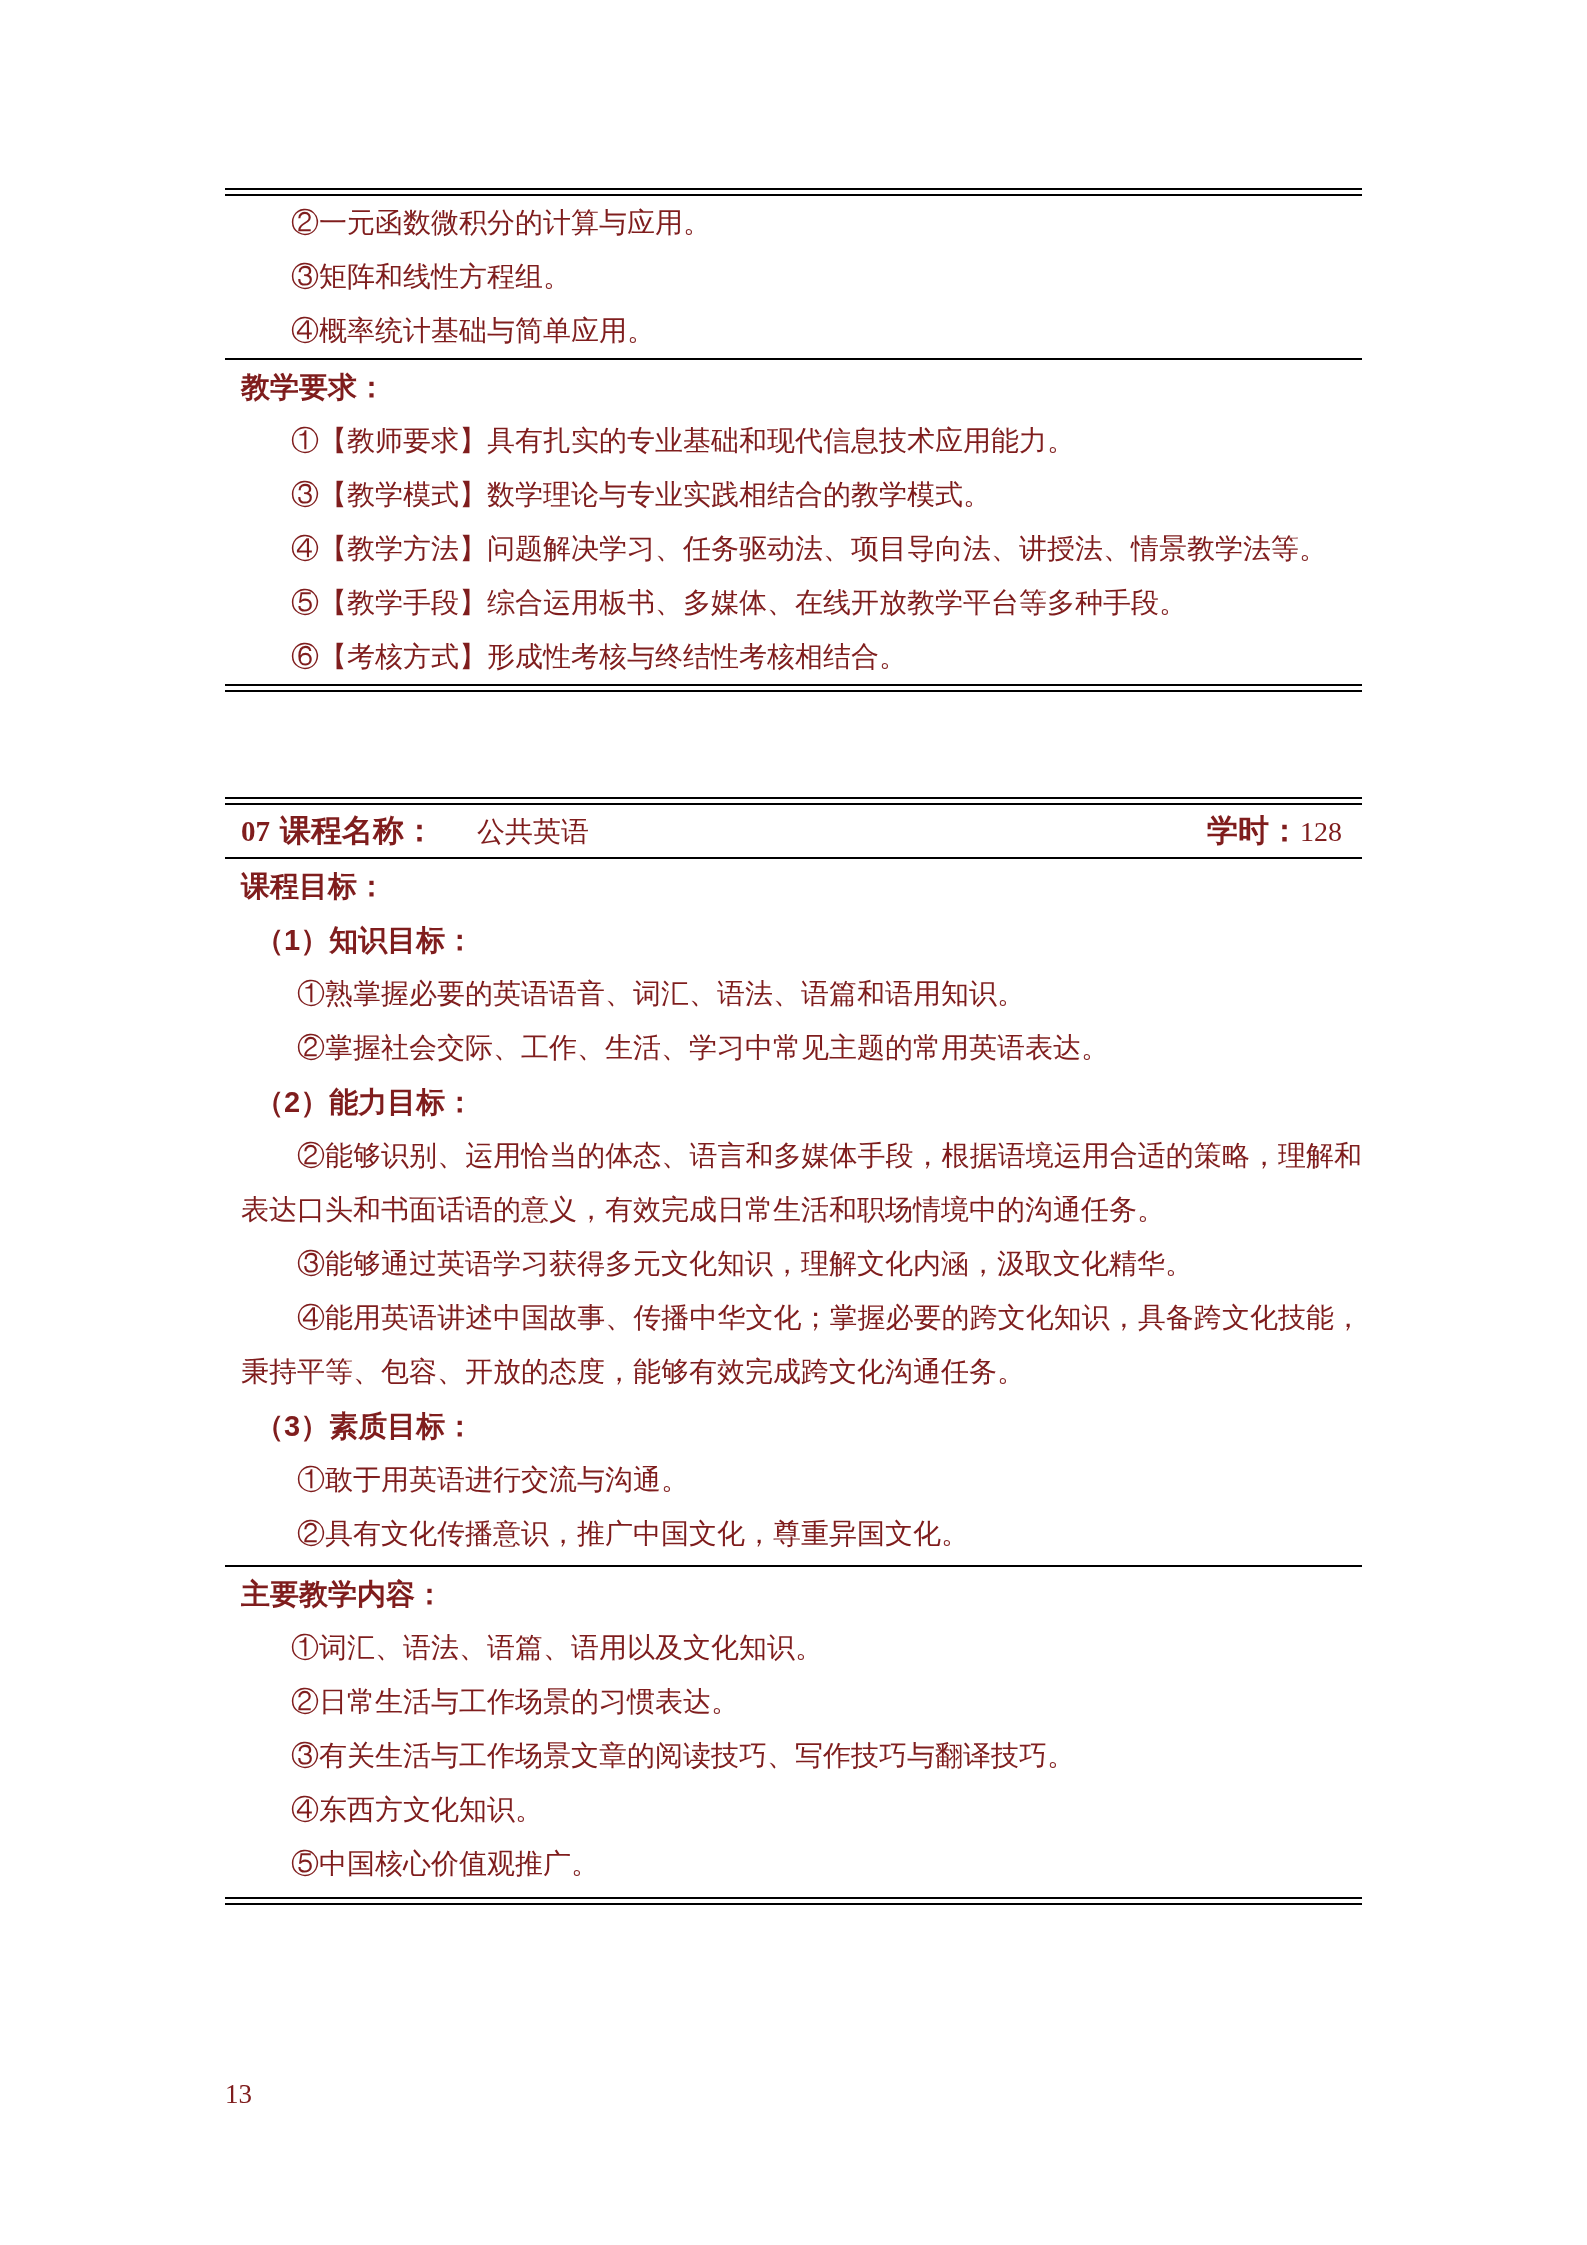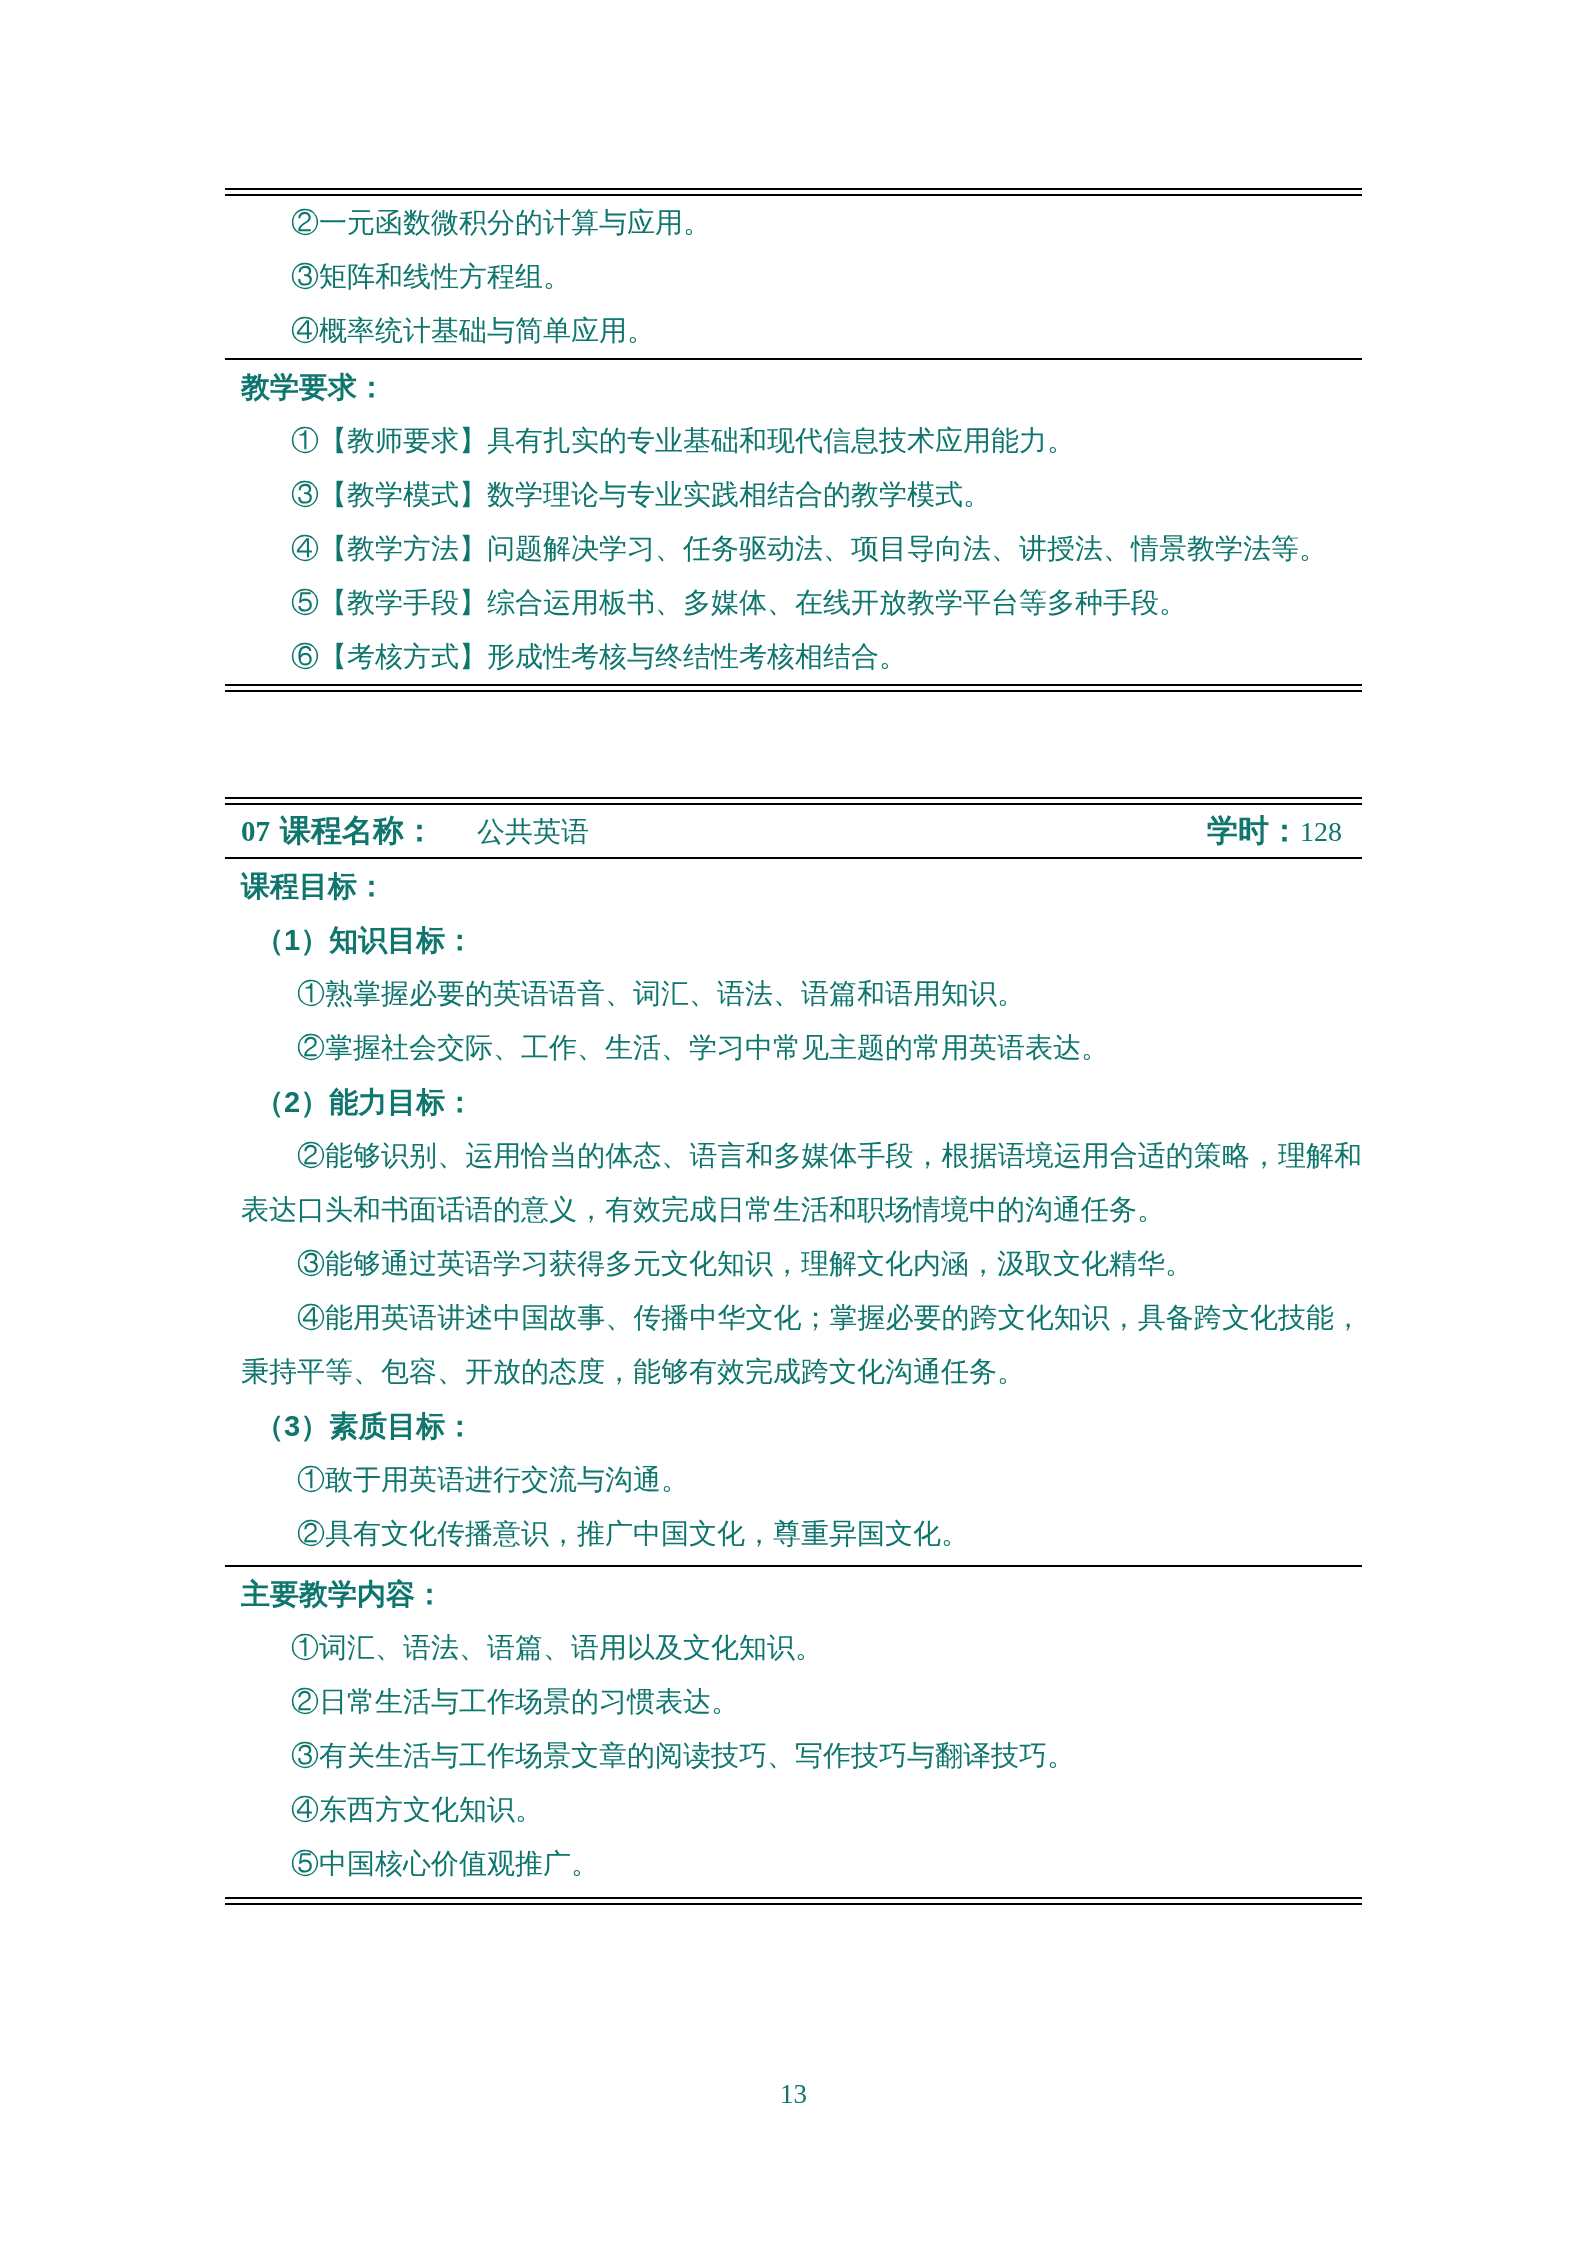--- a/index.html
+++ b/index.html
@@ -6,21 +6,21 @@
     margin: 0;
     padding: 0;
     background: #e8e8e8;
   }
   .page {
     position: relative;
     width: 1587px;
     height: 2245px;
     background: #ffffff;
     font-family: "Liberation Serif", "DejaVu Serif", serif;
-    color: #0f766e;
+    color: #7f1d1d;
     overflow: hidden;
   }
   .block {
     position: absolute;
     left: 225px;
     width: 1137px;
   }
   .block-06 { top: 188px; }
   .block-07 { top: 797px; }
 
@@ -91,21 +91,21 @@
   .course-header .hours-value {
     font-family: "Liberation Serif", "DejaVu Serif", serif;
     font-size: 28px;
   }
 
   .page-number {
     position: absolute;
     left: 225px;
     width: 1137px;
     top: 2078px;
-    text-align: center;
+    text-align: left;
     font-size: 27px;
     line-height: 32px;
   }
 </style>
 </head>
 <body>
 
 <div class="page">
 
   <div class="block block-06">

